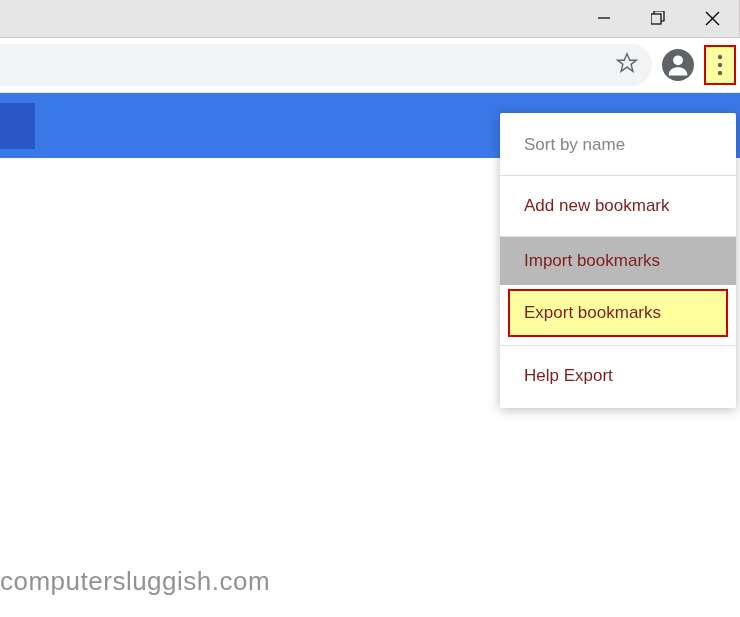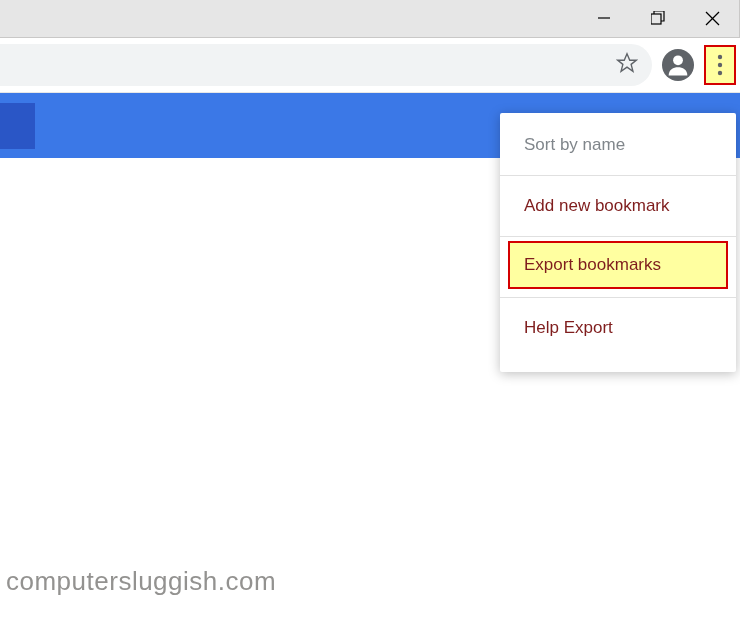--- a/index.html
+++ b/index.html
@@ -18,30 +18,30 @@
   .profile-avatar { width:32px; height:32px; border-radius:50%; background:#5f6368; display:flex; align-items:center; justify-content:center; }
   .profile-avatar svg { width:28px; height:28px; fill:#fff; }
   .menu-btn { width:32px; height:40px; display:flex; align-items:center; justify-content:center; background:#ffffa0; border:2px solid #d40000; }
   .menu-btn svg circle { fill:#5f6368; }
 
   
   .blue-bar { height:65px; background:#3b78e7; position:relative; }
   .blue-block { position:absolute; left:0; top:10px; width:35px; height:46px; background:#2a56c6; }
 
   
-  .dropdown { position:absolute; top:113px; right:4px; width:236px; background:#fff; box-shadow:0 2px 12px rgba(0,0,0,0.25); border-radius:2px; padding-top:2px; padding-bottom:14px; }
+  .dropdown { position:absolute; top:113px; right:4px; width:236px; background:#fff; box-shadow:0 2px 12px rgba(0,0,0,0.25); border-radius:2px; padding-top:2px; padding-bottom:2px; }
   .menu-section { padding:6px 0; }
   .menu-item { height:48px; display:flex; align-items:center; padding:0 24px; font-size:17px; color:#7f1d1d; cursor:pointer; }
   .menu-item.disabled { color:#80868b; }
   .menu-item.hovered { background:#b9b9b9; }
   .menu-divider { height:1px; background:#e0e0e0; }
   .menu-item.highlight { background:#ffffa0; outline:2px solid #d40000; outline-offset:-2px; margin:4px 8px; padding:0 16px; }
 
   
-  .watermark { position:absolute; left:6px; top:566px; font-size:26px; color:#939290; letter-spacing:0.5px; }
+  .watermark { position:absolute; left:0; top:566px; font-size:26px; color:#939290; letter-spacing:0.5px; }
 </style>
 </head>
 <body>
 
 <div class="titlebar">
   <div class="win-controls">
     <div class="win-btn">
       <svg width="14" height="14" class="win-icon">
           <line x1="1" y1="7" x2="13" y2="7"></line>
         </svg>
@@ -91,20 +91,21 @@
 <div class="dropdown">
   <div class="menu-section">
     <div class="menu-item disabled">Sort by name</div>
   </div>
   <div class="menu-divider"></div>
   <div class="menu-section">
     <div class="menu-item">Add new bookmark</div>
   </div>
   <div class="menu-divider"></div>
   <div class="menu-section" style="padding:0;">
+    <div class="menu-item hovered">Import bookmarks</div>
     <div class="menu-item highlight">Export bookmarks</div>
   </div>
   <div class="menu-divider" style="margin-top:8px;"></div>
   <div class="menu-section">
     <div class="menu-item">Help Export</div>
   </div>
 </div>
 
 <div class="watermark">computersluggish.com</div>
 

